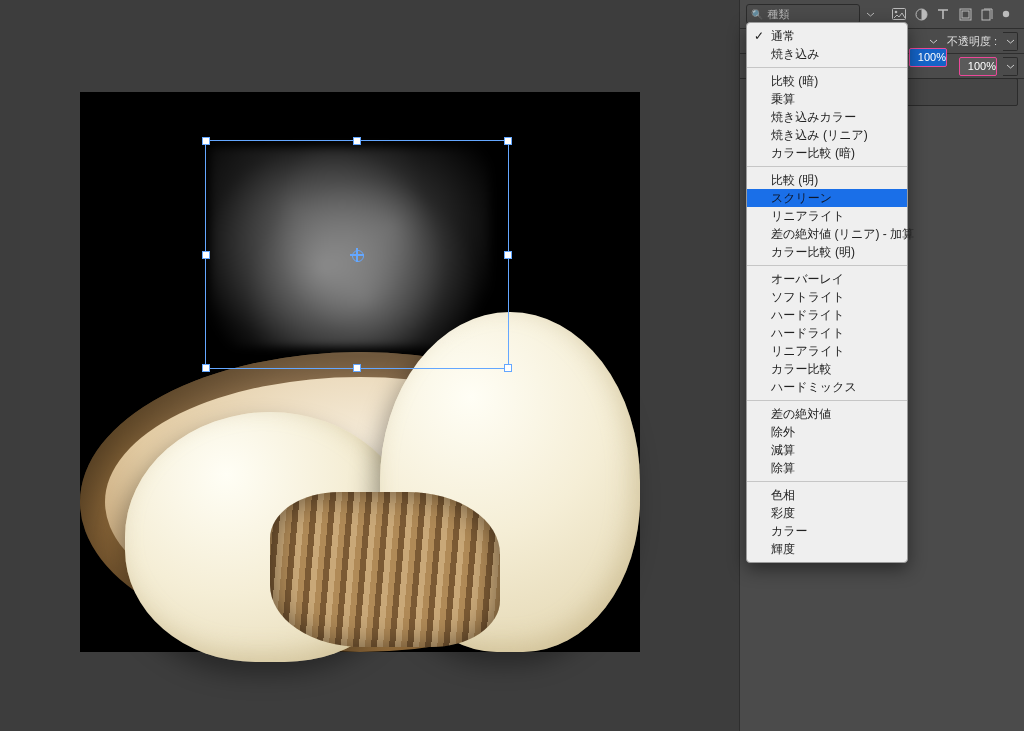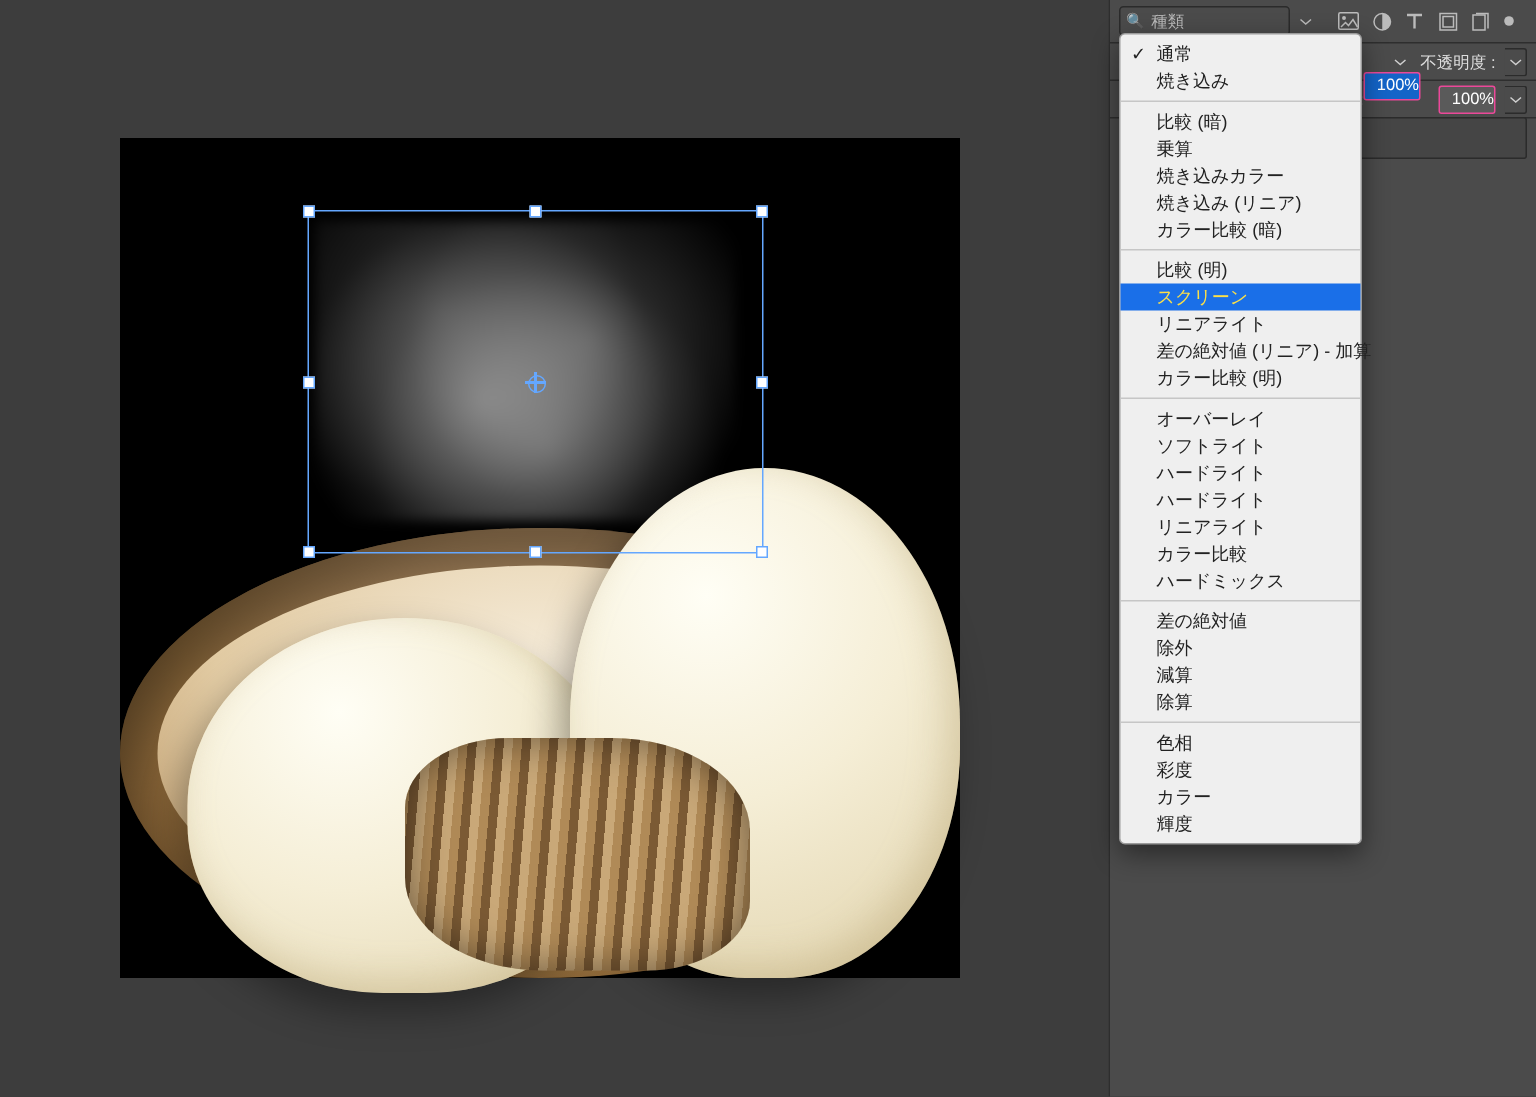--- a/index.html
+++ b/index.html
@@ -126,21 +126,21 @@
   padding:4px 0;box-shadow:0 6px 18px rgba(0,0,0,.45);
   color:#222;font-size:12px;
 }
 .menu .item{
   height:18px;line-height:18px;padding:0 14px 0 24px;position:relative;
   white-space:nowrap;
 }
 .menu .item.checked::before{
   content:"✓";position:absolute;left:7px;top:0;font-size:12px;
 }
-.menu .item.hi{background:#1a6fe8;color:#fde047}
+.menu .item.hi{background:#1a6fe8;color:#0f172a}
 .menu hr{border:none;border-top:1px solid #c6c6c6;margin:4px 0}
 </style>
 </head>
 <body>
 
 <div class="workspace">
   <div class="doc">
     <div class="steamer">
       <div class="steamer-inner"></div>
     </div>

